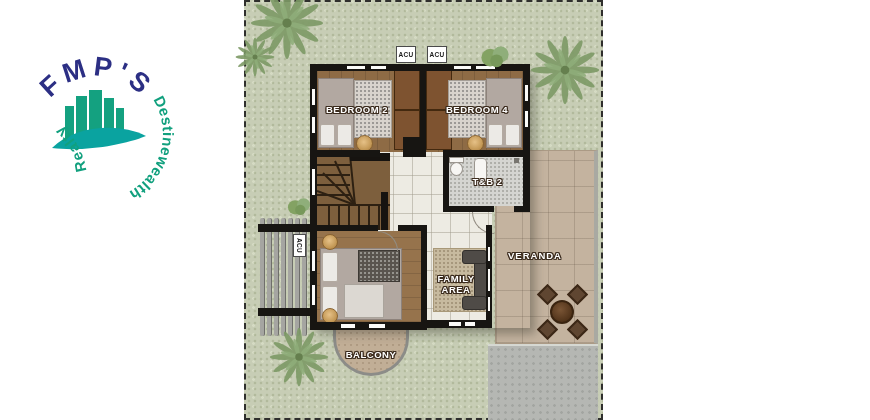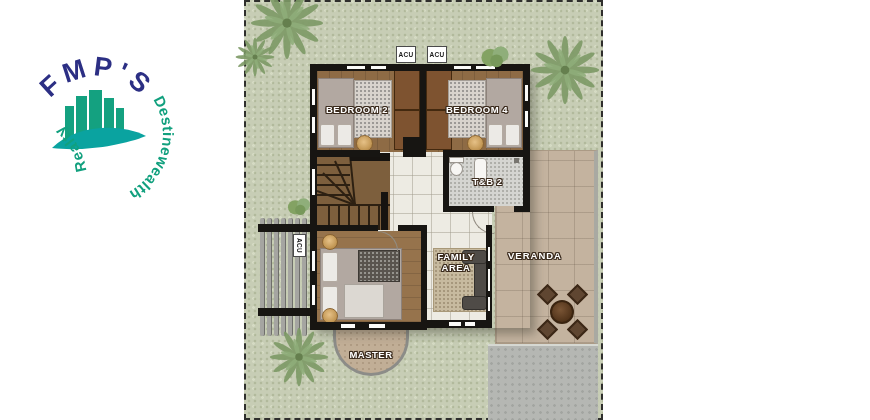--- a/index.html
+++ b/index.html
@@ -246,23 +246,23 @@
   <div class="wn" style="left:487px;top:296px;width:4px;height:16px"></div>
   <div class="wn" style="left:448px;top:321px;width:14px;height:6px"></div>
   <div class="wn" style="left:464px;top:321px;width:12px;height:6px"></div>
   <div class="wn" style="left:340px;top:323px;width:16px;height:6px"></div>
   <div class="wn" style="left:368px;top:323px;width:18px;height:6px"></div>
 
   
   <div class="lbl nowrap" style="left:312px;top:105px;width:90px">BEDROOM 2</div>
   <div class="lbl nowrap" style="left:432px;top:105px;width:90px">BEDROOM 4</div>
   <div class="lbl nowrap" style="left:460px;top:177px;width:55px">T&amp;B 2</div>
-  <div class="lbl" style="left:431px;top:252px;width:50px">FAMILY AREA</div>
+  <div class="lbl" style="left:431px;top:274px;width:50px">FAMILY AREA</div>
   <div class="lbl nowrap" style="left:500px;top:251px;width:70px;letter-spacing:1px">VERANDA</div>
-  <div class="lbl nowrap" style="left:335px;top:350px;width:72px">MASTER</div>
+  <div class="lbl nowrap" style="left:335px;top:350px;width:72px">BALCONY</div>
 
   
   <div class="acu-box" style="left:396px;top:46px;width:20px;height:17px">
     <span>ACU</span>
   </div>
   <div class="acu-box" style="left:427px;top:46px;width:20px;height:17px">
     <span>ACU</span>
   </div>
 
   

